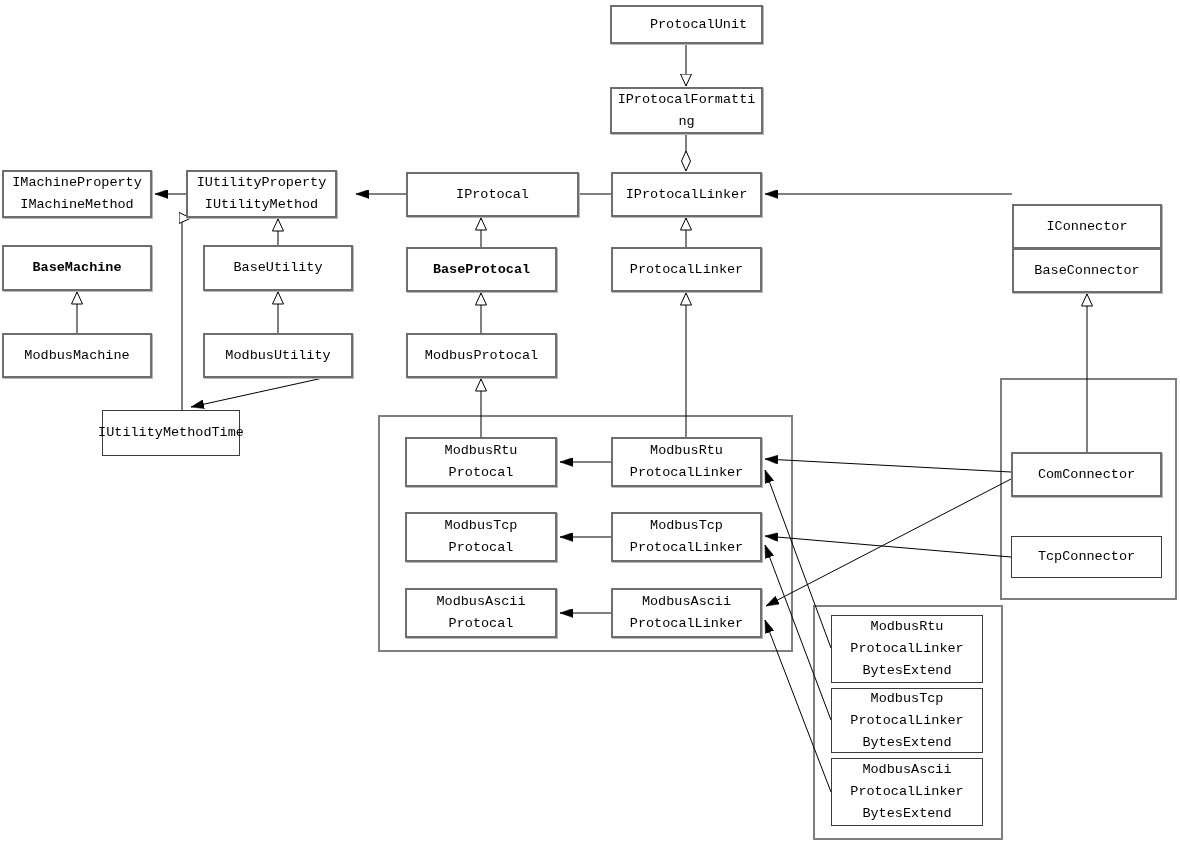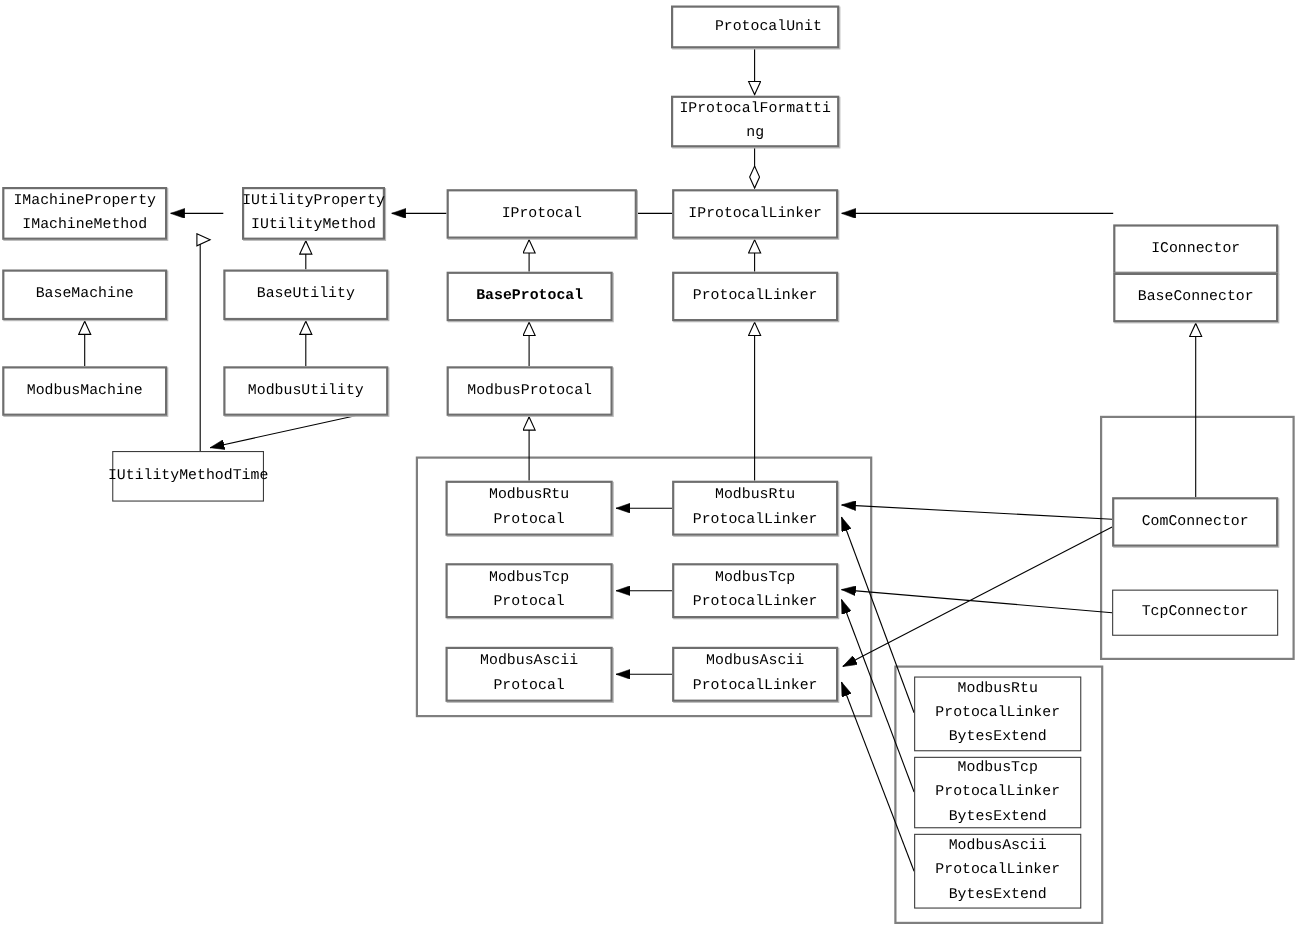--- a/index.html
+++ b/index.html
@@ -97,25 +97,25 @@
     <div class="node" style="left: 611px; top: 172px; width: 151px; height: 45px;">
       <span class="lbl">IProtocalLinker</span>
     </div>
     <div class="node" style="left: 611px; top: 247px; width: 151px; height: 45px;">
       <span class="lbl">ProtocalLinker</span>
     </div>
     <div class="node" style="left: 2px; top: 170px; width: 150px; height: 48px;">
       <span class="lbl">IMachineProperty
 IMachineMethod</span>
     </div>
-    <div class="node" style="left: 220px; top: 170px; width: 130px; height: 48px;">
+    <div class="node" style="left: 186px; top: 170px; width: 151px; height: 48px;">
       <span class="lbl">IUtilityProperty
 IUtilityMethod</span>
     </div>
-    <div class="node" style="left: 2px; top: 245px; width: 150px; height: 46px;">
+    <div class="node" style="left: 2px; top: 245px; width: 150px; height: 46px; font-weight: bold;">
       <span class="lbl">BaseMachine</span>
     </div>
     <div class="node" style="left: 203px; top: 245px; width: 150px; height: 46px;">
       <span class="lbl">BaseUtility</span>
     </div>
     <div class="node" style="left: 2px; top: 333px; width: 150px; height: 45px;">
       <span class="lbl">ModbusMachine</span>
     </div>
     <div class="node" style="left: 203px; top: 333px; width: 150px; height: 45px;">
       <span class="lbl">ModbusUtility</span>

